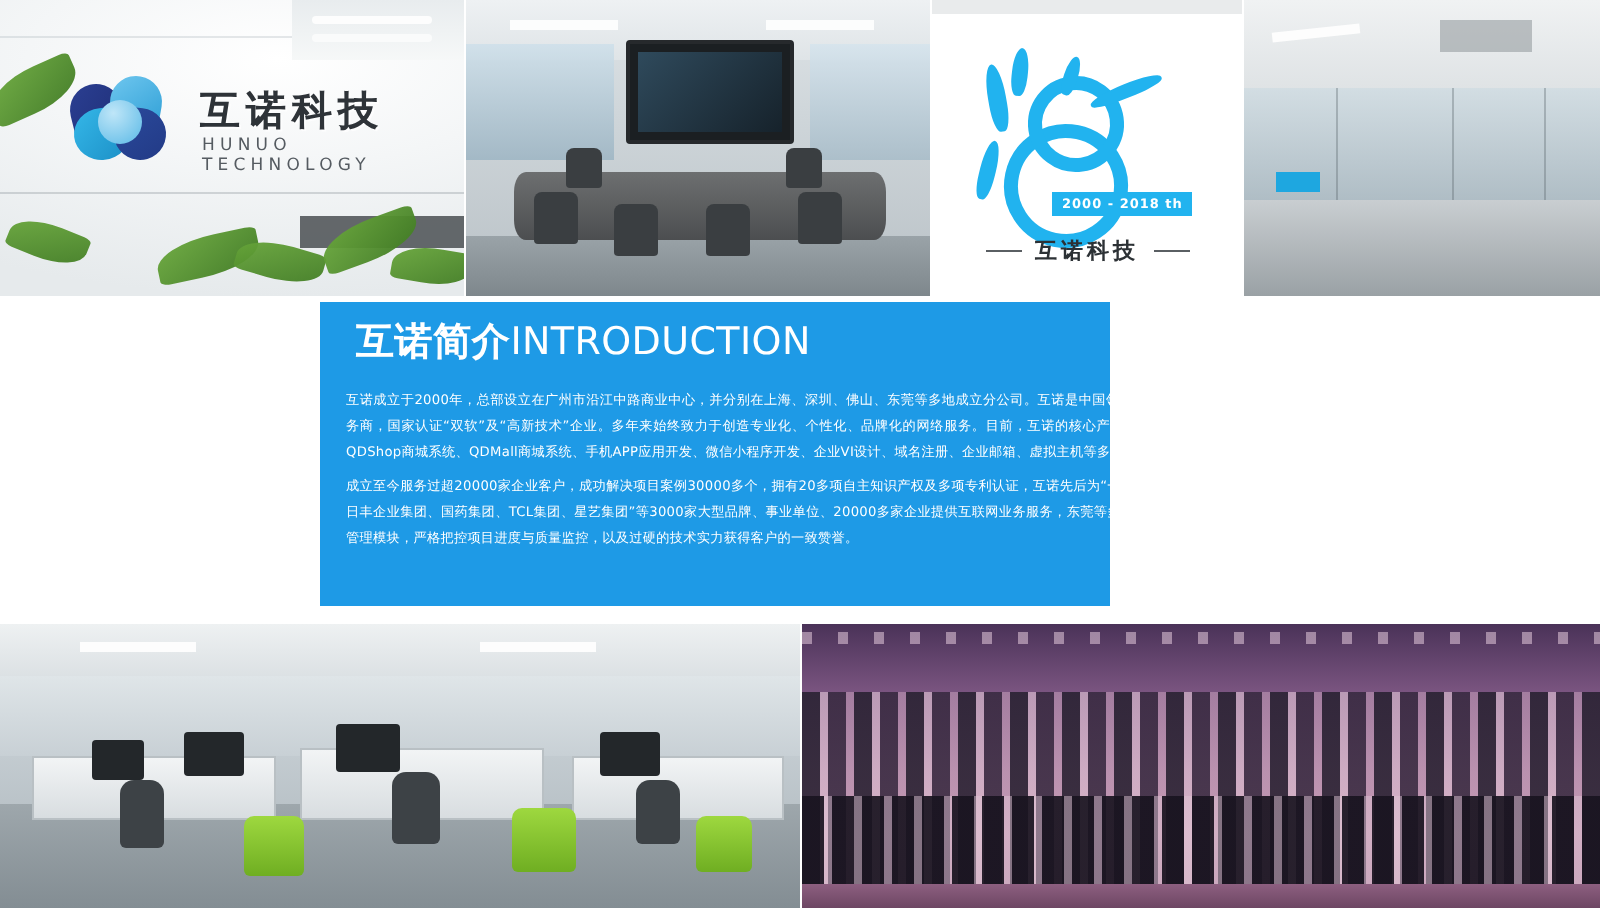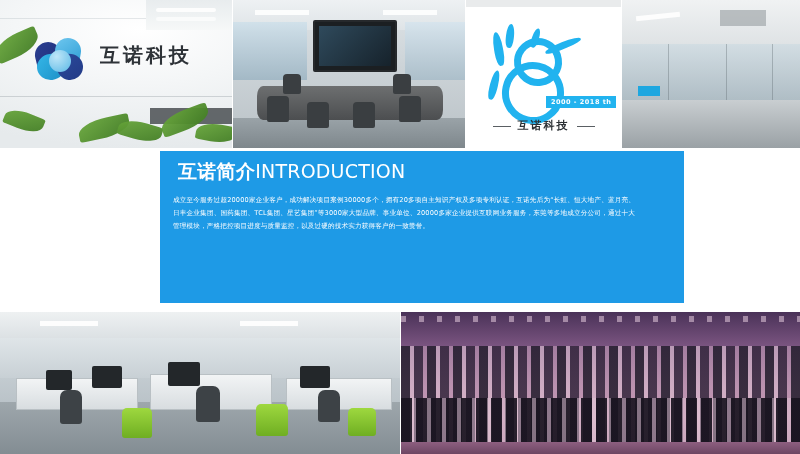--- a/index.html
+++ b/index.html
@@ -58,21 +58,21 @@
   .swoosh{position:absolute;left:22px;top:22px;width:96px;height:90px;}
   .swoosh .arc{position:absolute;border:7px solid #21b3ef;border-radius:50%;}
   .a1{left:14px;top:40px;width:48px;height:48px;border-color:#21b3ef transparent #21b3ef #21b3ef;transform:rotate(12deg);}
   .a2{left:26px;top:16px;width:34px;height:34px;border-color:#21b3ef #21b3ef transparent transparent;transform:rotate(-8deg);}
   .swoosh .brush{position:absolute;background:#21b3ef;border-radius:50% 50% 40% 40%;}
   .b1{left:6px;top:10px;width:9px;height:34px;transform:rotate(-10deg);}
   .b2{left:18px;top:2px;width:8px;height:24px;transform:rotate(6deg);}
   .b3{left:56px;top:20px;width:38px;height:7px;border-radius:4px;transform:rotate(-22deg);}
   .b4{left:2px;top:48px;width:8px;height:30px;transform:rotate(14deg);}
   .b5{left:44px;top:6px;width:7px;height:20px;transform:rotate(18deg);}
-  .annivbadge{position:absolute;left:80px;top:96px;background:#21b3ef;color:#fff;font-size:6.5px;letter-spacing:.5px;padding:2px 5px;font-weight:700;white-space:nowrap;}
+  .annivbadge{position:absolute;left:60px;top:96px;background:#21b3ef;color:#fff;font-size:6.5px;letter-spacing:.5px;padding:2px 5px;font-weight:700;white-space:nowrap;}
   .annivname{position:absolute;left:0;top:118px;width:100%;text-align:center;font-size:11px;color:#2c3135;letter-spacing:2px;font-weight:700;}
   .annivname .dash{display:inline-block;width:18px;height:1px;background:#5a5f63;vertical-align:middle;margin:0 7px;}
 
   
   .office{left:622px;top:0;width:178px;height:148px;background:linear-gradient(180deg,#e8eaec 0%,#d2d7da 34%,#b6bdc1 100%);}
   .office .oceil{position:absolute;left:0;top:0;width:100%;height:44px;background:linear-gradient(180deg,#f0f2f3,#dfe3e5);}
   .office .oceil:before{content:"";position:absolute;left:14px;top:14px;width:44px;height:5px;background:#fdfdfd;transform:rotate(-6deg);}
   .office .oceil:after{content:"";position:absolute;left:98px;top:10px;width:46px;height:16px;background:#8e9599;opacity:.55;}
   .office .glass{position:absolute;left:0;top:44px;width:100%;height:56px;background:linear-gradient(180deg,rgba(210,222,228,.85),rgba(170,186,195,.8));}
   .office .glassline{position:absolute;top:44px;width:1px;height:56px;background:rgba(90,100,106,.35);}
@@ -114,21 +114,21 @@
       repeating-linear-gradient(90deg, rgba(35,30,45,.85) 0 9px, rgba(235,215,225,.5) 9px 13px, rgba(45,35,55,.8) 13px 22px, rgba(200,170,190,.42) 22px 26px);
   }
   .group .crowd2{position:absolute;left:0;bottom:0;width:100%;height:56px;
     background:repeating-linear-gradient(90deg, rgba(25,20,32,.92) 0 11px, rgba(225,200,215,.45) 11px 15px);}
   .group .carpet{position:absolute;left:0;bottom:0;width:100%;height:12px;background:linear-gradient(180deg,#8d5f80,#6d4663);}
 
   
   .gapv{position:absolute;background:#ffffff;}
 
   
-  .intro{position:absolute;left:160px;top:151px;width:524px;height:152px;background:#1e9ae6;color:#ffffff;}
+  .intro{position:absolute;left:160px;top:151px;width:395px;height:152px;background:#1e9ae6;color:#ffffff;}
   .intro .title{position:absolute;left:18px;top:11px;font-size:19px;font-weight:700;letter-spacing:.3px;line-height:1;white-space:nowrap;}
   .intro .title .en{font-weight:400;font-size:19px;letter-spacing:.2px;}
   .intro .body{position:absolute;left:13px;top:43px;width:462px;}
   .intro .para{font-size:6.6px;line-height:13px;color:#ffffff;letter-spacing:.15px;text-align:justify;margin:0;}
   .intro .para + .para{margin-top:4px;}
 </style>
 </head>
 <body>
 
 <div class="stage">
@@ -139,20 +139,21 @@
     <div class="wallseam"></div>
     <div class="counter"></div>
     <div class="logomark">
       <i class="lm1"></i>
         <i class="lm2"></i>
         <i class="lm3"></i>
         <i class="lm4"></i>
         <i class="lm5"></i>
     </div>
     <div class="cn">互诺科技</div>
+    <div class="en">HUNUO TECHNOLOGY</div>
     <div class="leaf lf1"></div>
     <div class="leaf lf2"></div>
     <div class="leaf lf3"></div>
     <div class="leaf lf4"></div>
     <div class="leaf lf5"></div>
     <div class="leaf lf6"></div>
   </div>
 
   <div class="photo meet">
     <div class="mceil"></div>
@@ -228,17 +229,18 @@
   <div class="gapv" style="left:621px;top:0;width:1px;height:148px;"></div>
   <div class="gapv" style="left:400px;top:312px;width:1px;height:142px;"></div>
   <div class="gapv" style="left:0;top:148px;width:800px;height:2px;"></div>
   <div class="gapv" style="left:0;top:310px;width:800px;height:2px;"></div>
 
   <div class="intro">
     <div class="title">
       <span>互诺简介</span><span class="en">INTRODUCTION</span>
     </div>
     <div class="body">
+      <p class="para">互诺成立于2000年，总部设立在广州市沿江中路商业中心，并分别在上海、深圳、佛山、东莞等多地成立分公司。互诺是中国领先的整合式互联网应用服务商，国家认证“双软”及“高新技术”企业。多年来始终致力于创造专业化、个性化、品牌化的网络服务。目前，互诺的核心产品包括“互诺云建站系统、QDShop商城系统、QDMall商城系统、手机APP应用开发、微信小程序开发、企业VI设计、域名注册、企业邮箱、虚拟主机等多项互联网应用服务。</p>
       <p class="para">成立至今服务过超20000家企业客户，成功解决项目案例30000多个，拥有20多项自主知识产权及多项专利认证，互诺先后为“长虹、恒大地产、蓝月亮、日丰企业集团、国药集团、TCL集团、星艺集团”等3000家大型品牌、事业单位、20000多家企业提供互联网业务服务，东莞等多地成立分公司，通过十大管理模块，严格把控项目进度与质量监控，以及过硬的技术实力获得客户的一致赞誉。</p>
     </div>
   </div>
 
 </div>
 
 </body></html>

